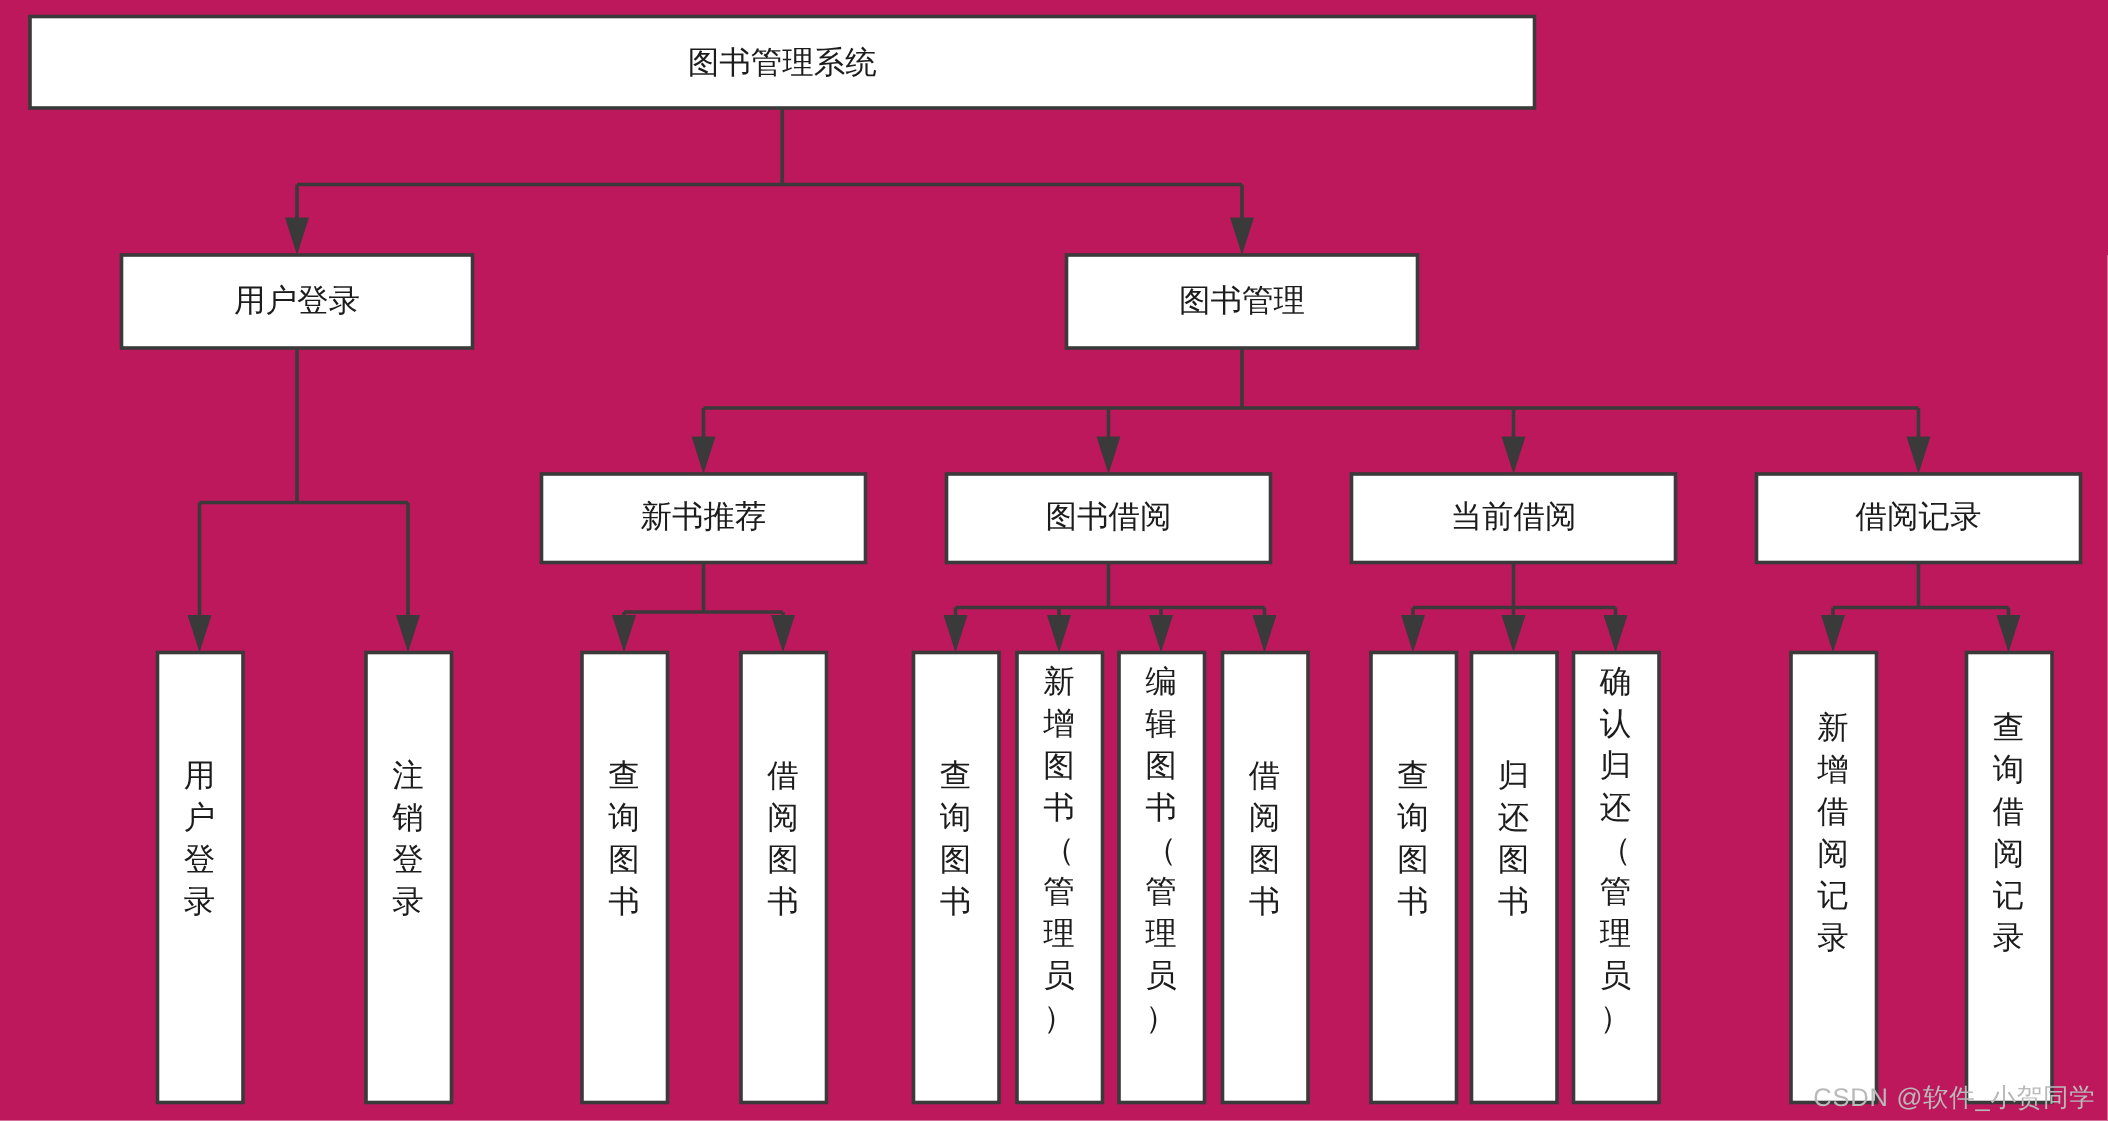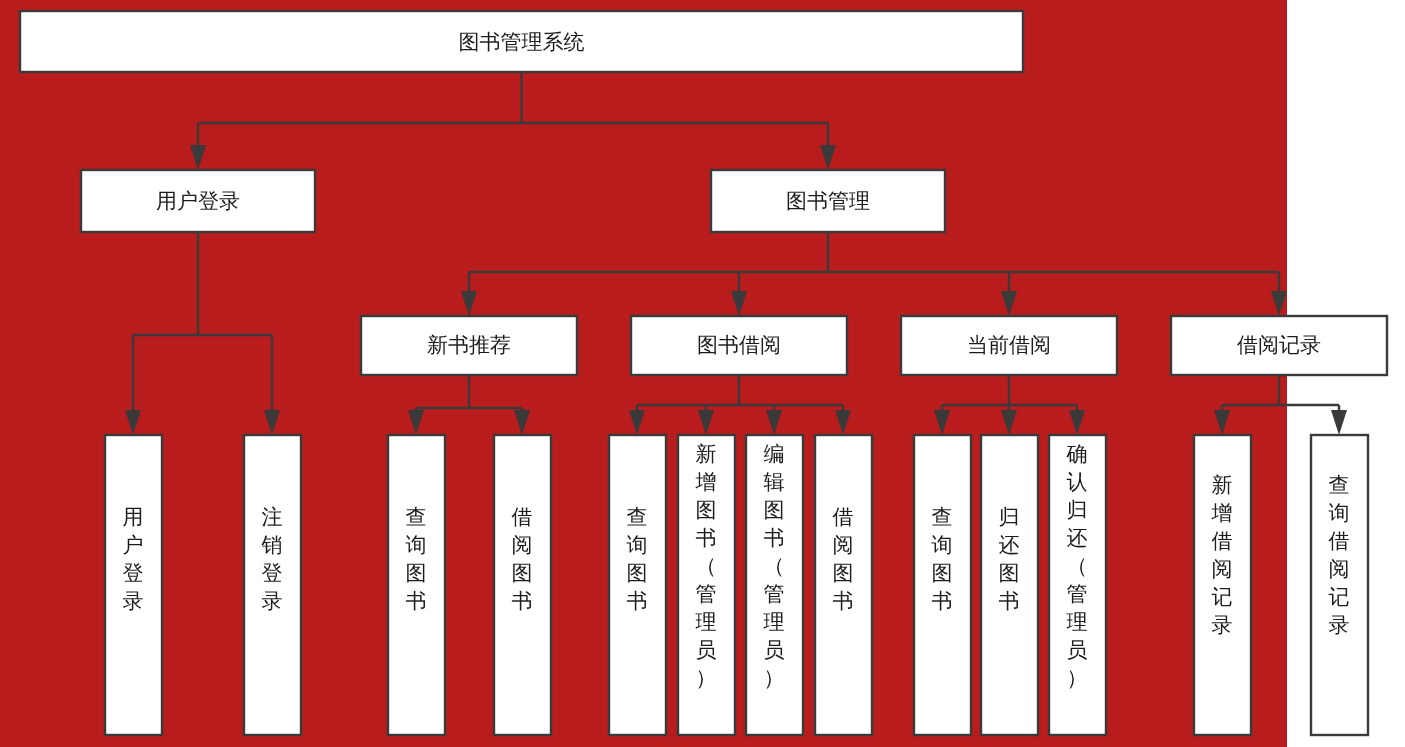--- a/index.html
+++ b/index.html
@@ -8,23 +8,23 @@
     background: #ffffff;
   }
   body {
     width: 1405px;
     height: 747px;
     font-family: "Liberation Sans", "DejaVu Sans", sans-serif;
     overflow: hidden;
   }
   #diagram-root {
     position: relative;
-    width: 1287px;
+    width: 1405px;
     height: 747px;
-    background: #b91c1c;
+    background: #be185d;
   }
   svg#flowchart {
     position: absolute;
     left: 0;
     top: 0;
     width: 1405px;
     height: 747px;
     display: block;
   }
   .node-box {
@@ -238,14 +238,15 @@
       <rect class="node-box" x="1194" y="435" width="57" height="300"></rect>
       <text class="node-label-v vtext" x="1222" y="492"><tspan x="1222" y="492">新</tspan><tspan x="1222" y="520">增</tspan><tspan x="1222" y="548">借</tspan><tspan x="1222" y="576">阅</tspan><tspan x="1222" y="604">记</tspan><tspan x="1222" y="632">录</tspan></text>
     </g>
     <g>
       <rect class="node-box" x="1311" y="435" width="57" height="300"></rect>
       <text class="node-label-v vtext" x="1339" y="492"><tspan x="1339" y="492">查</tspan><tspan x="1339" y="520">询</tspan><tspan x="1339" y="548">借</tspan><tspan x="1339" y="576">阅</tspan><tspan x="1339" y="604">记</tspan><tspan x="1339" y="632">录</tspan></text>
     </g>
 
   </svg>
 
+  <div class="watermark">CSDN @软件_小贺同学</div>
 
 </div>
 
 </body></html>

